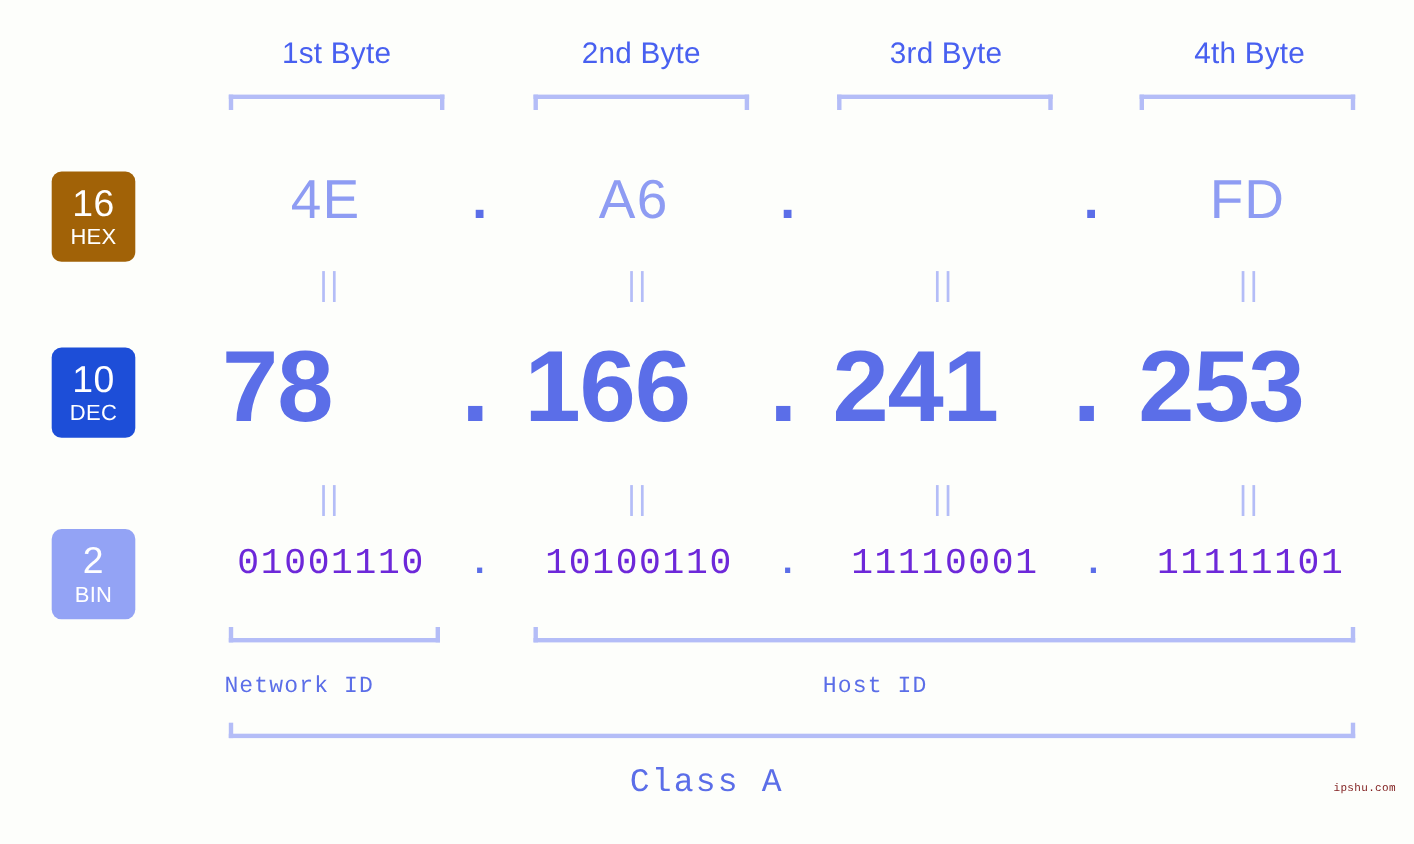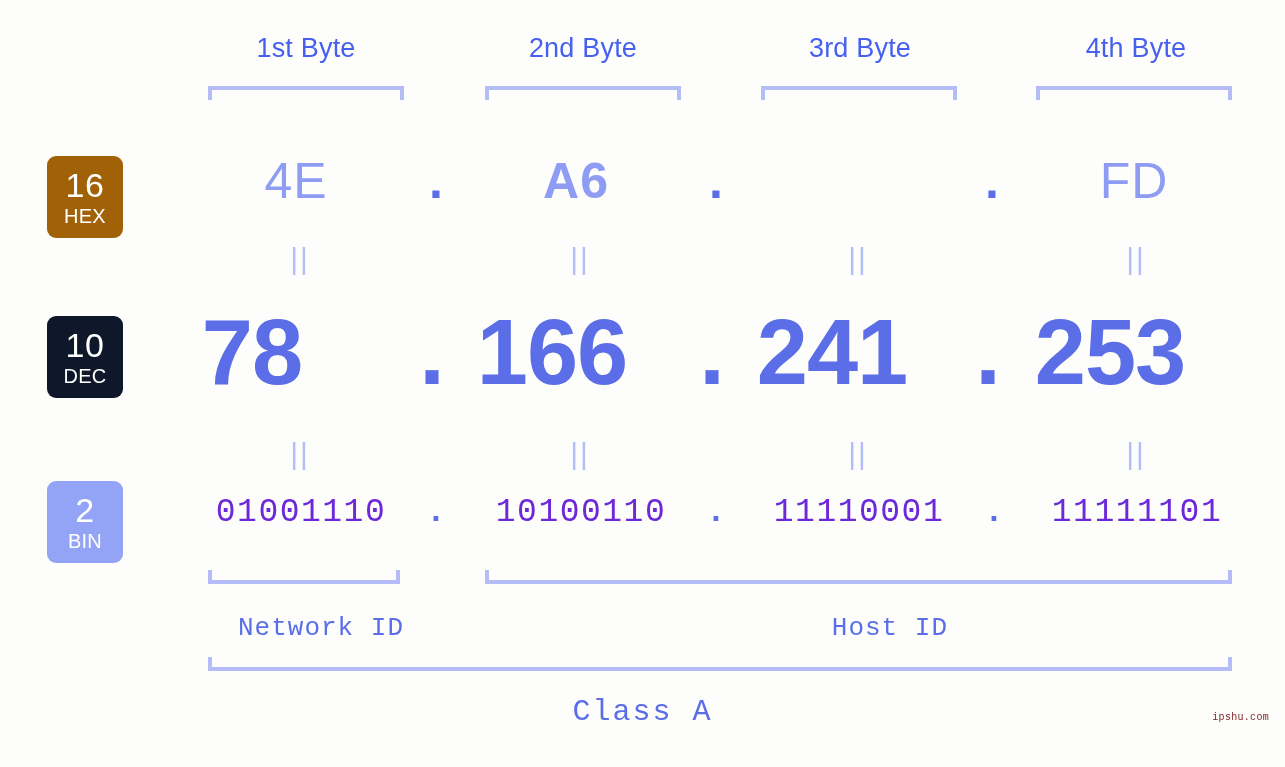--- a/index.html
+++ b/index.html
@@ -74,21 +74,21 @@
     font-weight: 400;
     letter-spacing: 0.5px;
   }
   .badge .sub {
     font-size: 20px;
     font-weight: 400;
     margin-top: 4px;
     letter-spacing: 0.3px;
   }
   #badge-hex { top: 156px; background: #a16207; }
-  #badge-dec { top: 316px; background: #0f172a; }
+  #badge-dec { top: 316px; background: #1d4ed8; }
   #badge-bin { top: 481px; background: #93a3f5; }
 
   
   .cell {
     position: absolute;
     text-align: center;
     white-space: nowrap;
   }
 
   
@@ -154,22 +154,22 @@
     font-size: 30px;
     color: #b4bdf7;
     font-family: "Liberation Sans", sans-serif;
     letter-spacing: 2px;
     line-height: 1;
   }
 
   
   .section-label {
     position: absolute;
-    text-align: right;
-    font-size: 26px;
+    text-align: left;
+    font-size: 21px;
     color: #5b6ee8;
     font-family: "Liberation Mono", monospace;
     letter-spacing: 1px;
     white-space: nowrap;
   }
 
   
   #class-label {
     position: absolute;
     top: 695px;
@@ -216,21 +216,21 @@
     <span class="num">10</span>
     <span class="sub">DEC</span>
   </div>
   <div class="badge" id="badge-bin">
     <span class="num">2</span>
     <span class="sub">BIN</span>
   </div>
 
   <div class="cell hex-val" style="left:196px;">4E</div>
   <div class="cell hex-dot" style="left:416px;">.</div>
-  <div class="cell hex-val" style="left:476px;font-weight:bold;">A6</div>
+  <div class="cell hex-val" style="left:476px;">A6</div>
   <div class="cell hex-dot" style="left:696px;">.</div>
   <div class="cell hex-dot" style="left:972px;">.</div>
   <div class="cell hex-val" style="left:1034px;">FD</div>
 
   <div class="eq" style="top:244px; left:285px;">||</div>
   <div class="eq" style="top:244px; left:565px;">||</div>
   <div class="eq" style="top:244px; left:843px;">||</div>
   <div class="eq" style="top:244px; left:1121px;">||</div>
 
   <div class="cell dec-val" style="left:152px;">78</div>

